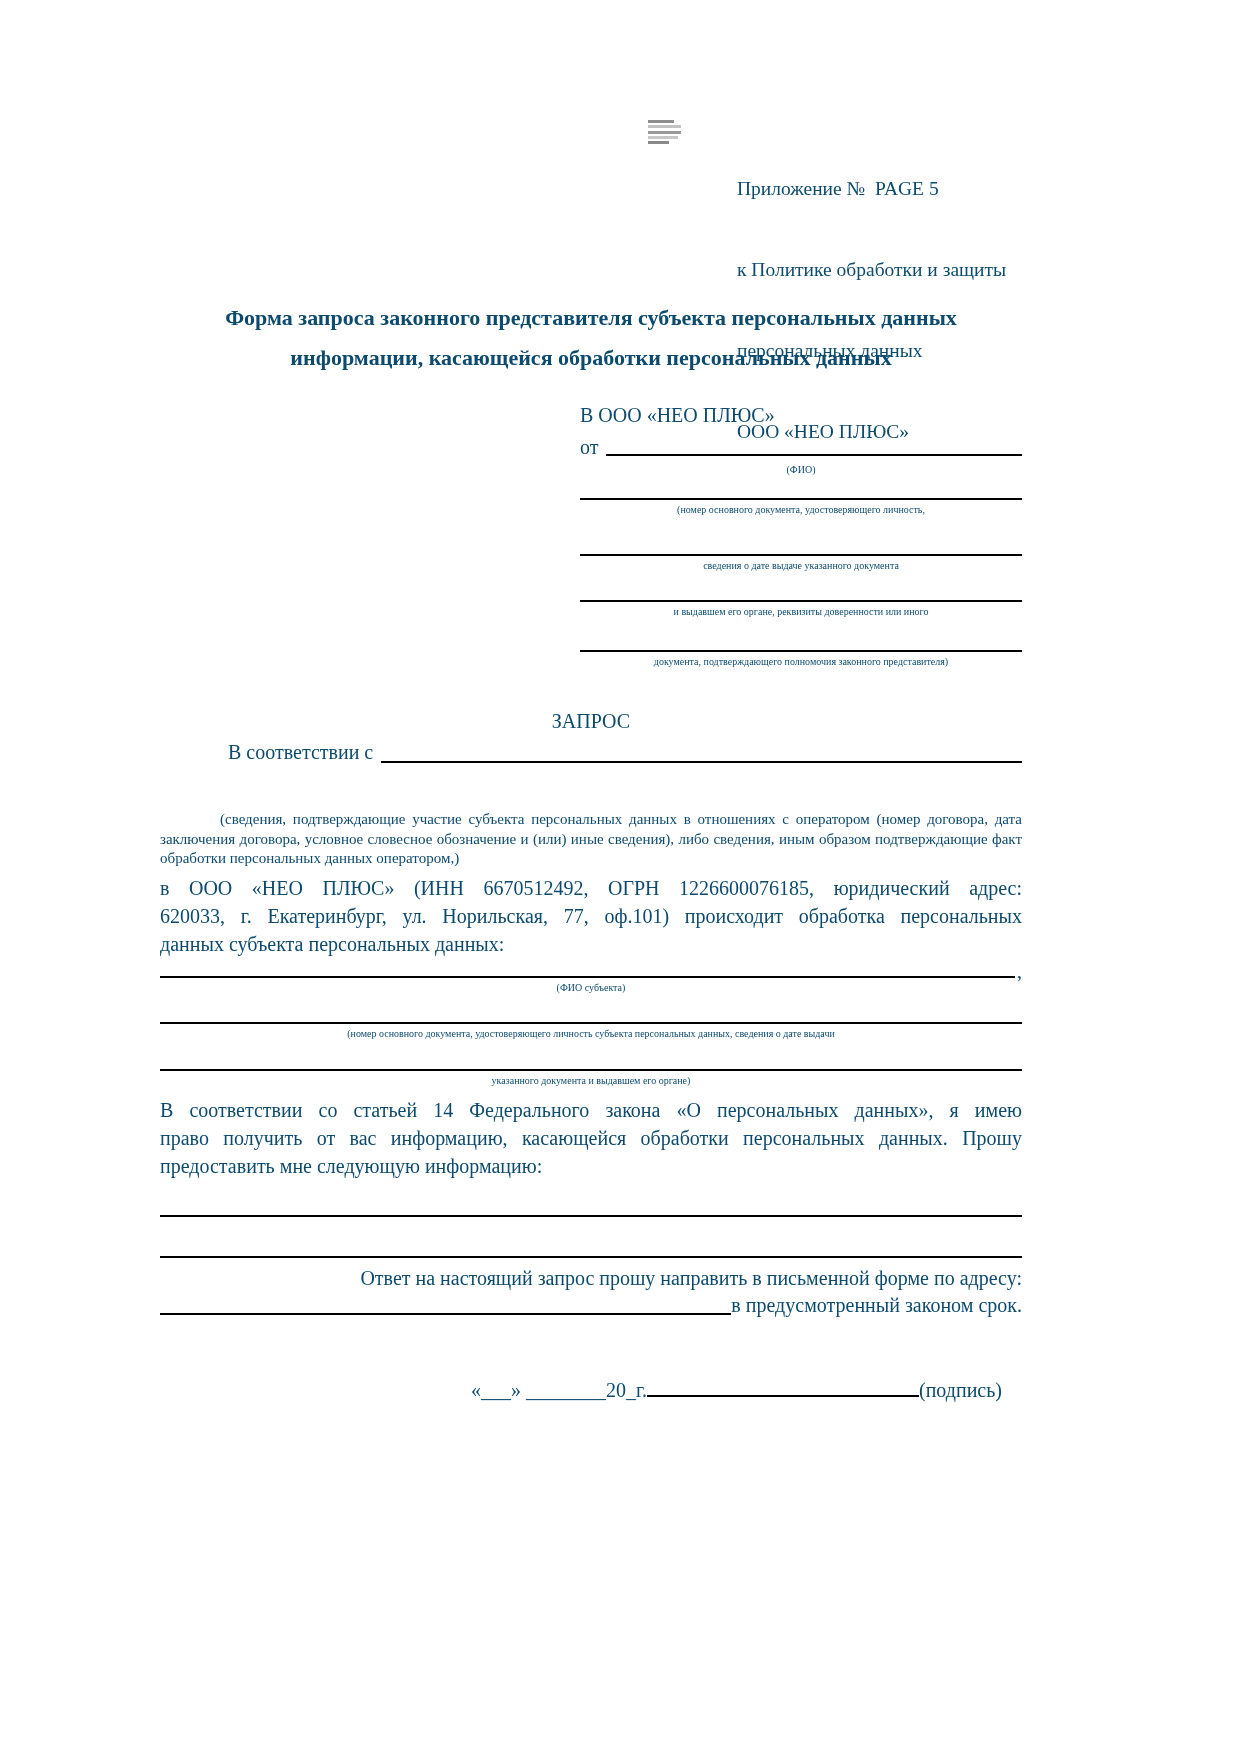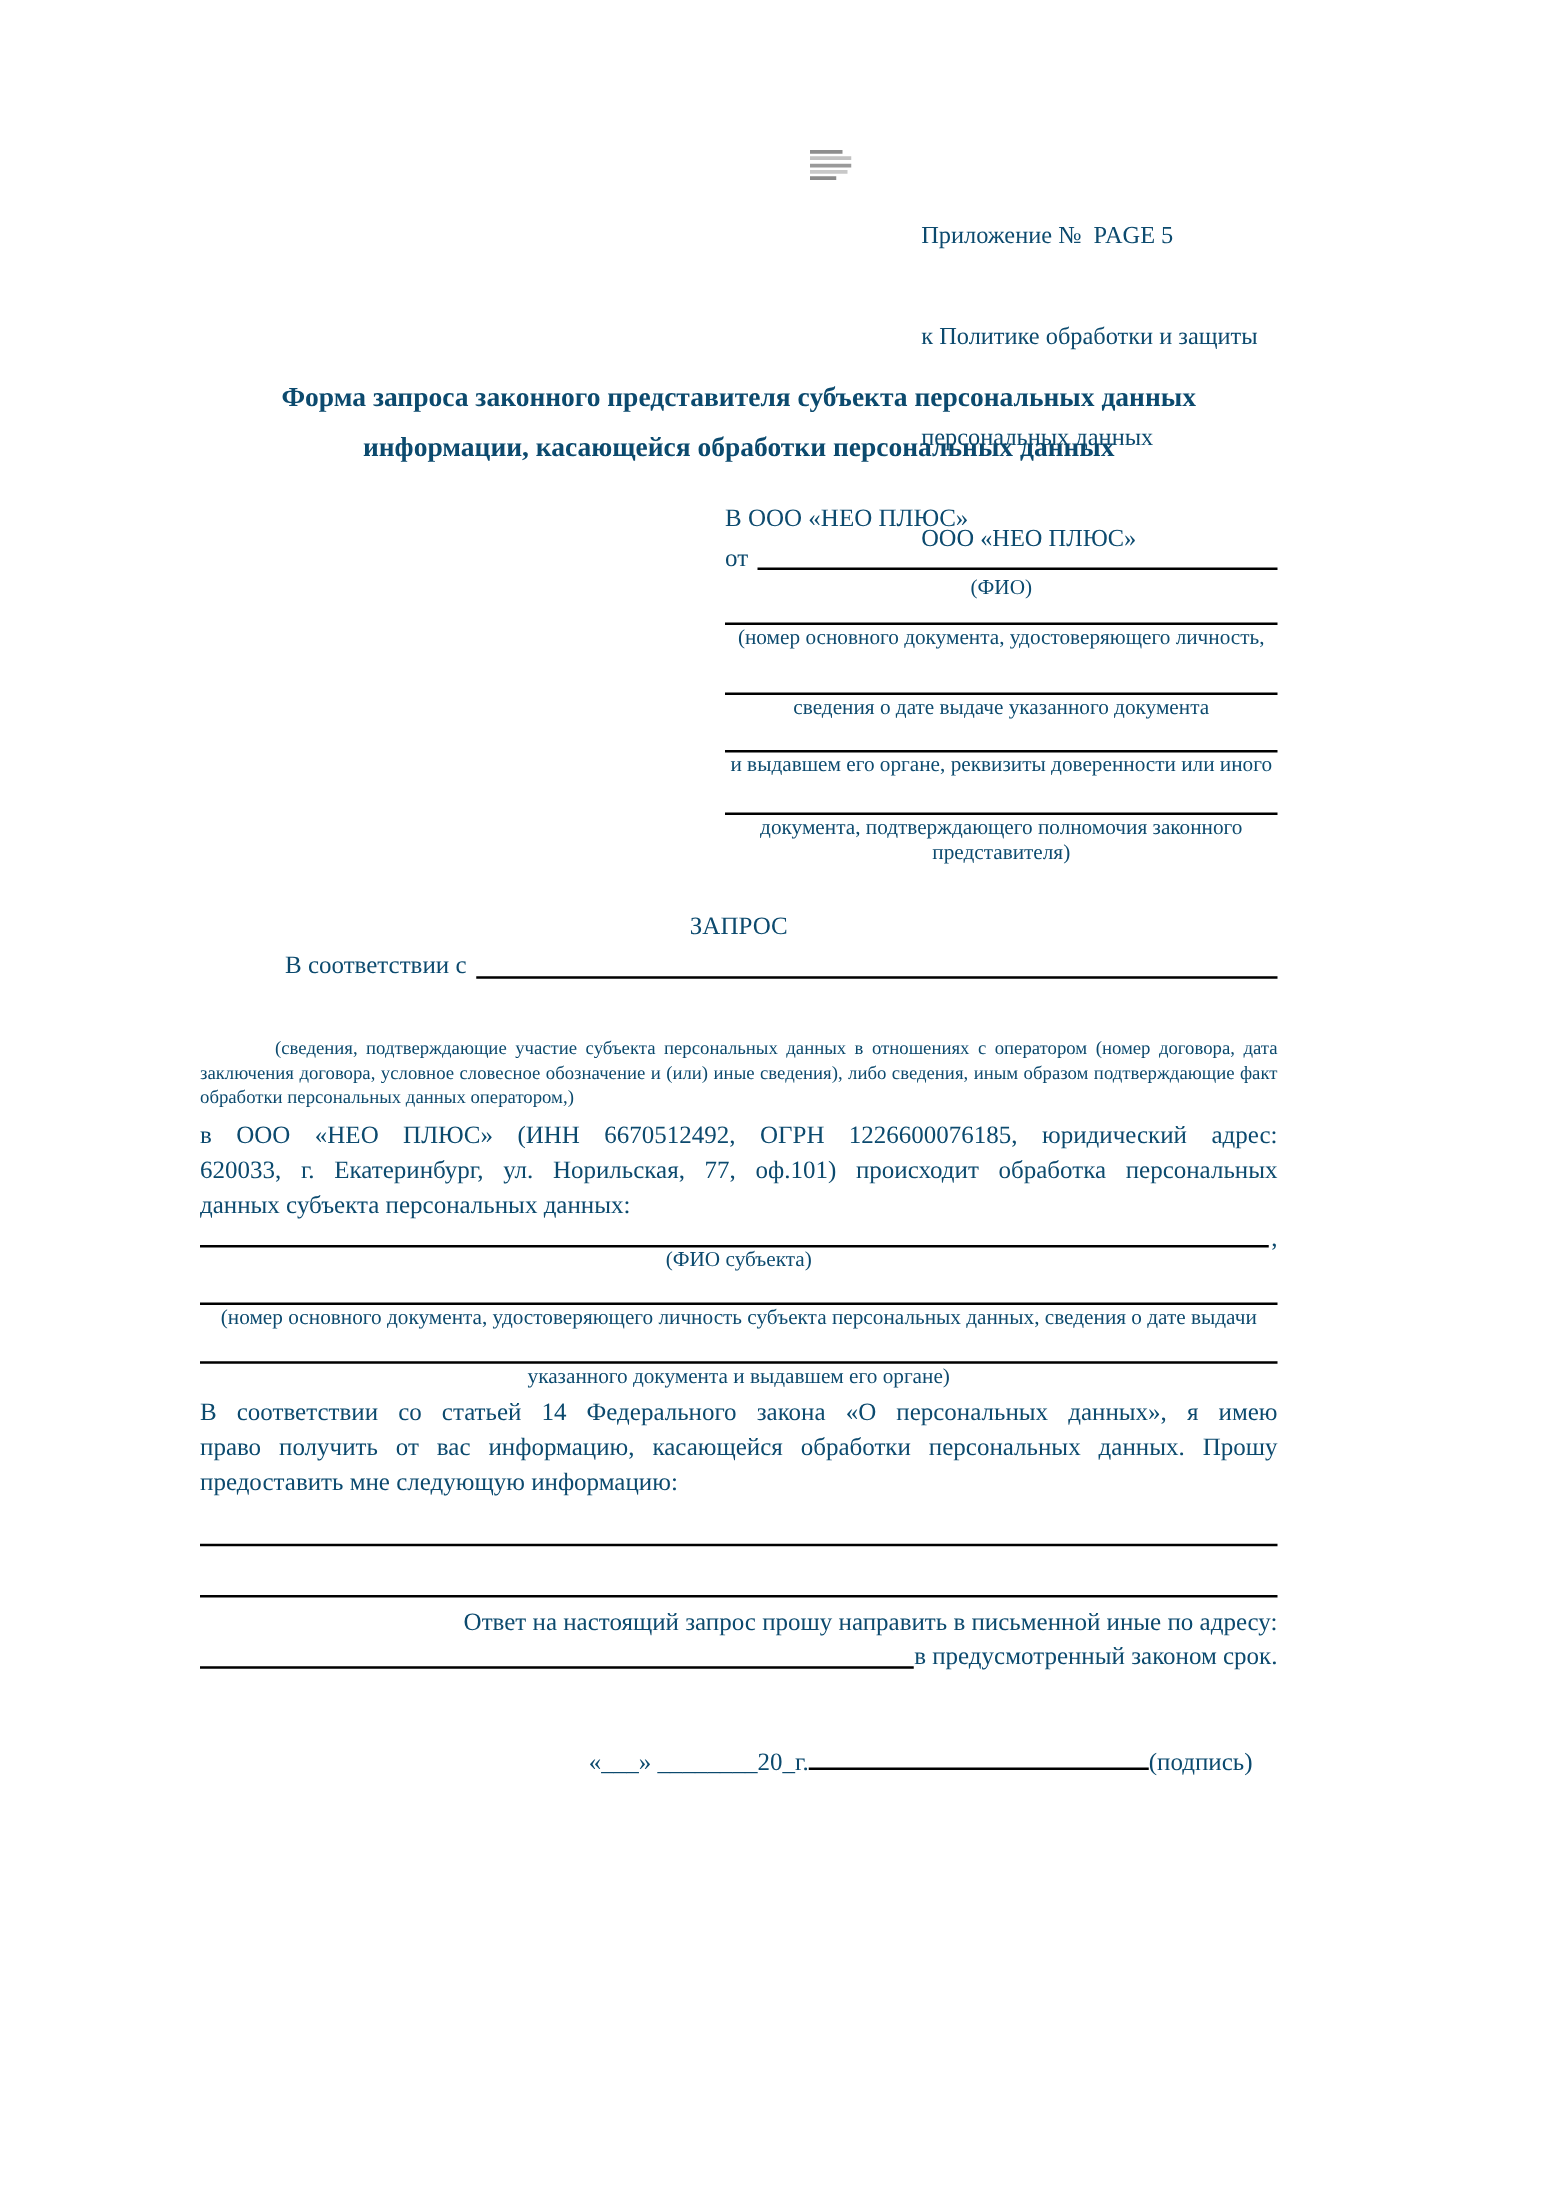--- a/index.html
+++ b/index.html
@@ -25,21 +25,21 @@
 
   .title { margin-top:298px; text-align:center; font-weight:bold;
     font-size:22px; line-height:40px; }
 
   .addressee { margin-left:420px; width:442px; margin-top:24px; line-height:27px; }
   .from-row { display:flex; align-items:flex-end; margin-top:6px; height:25px; }
   .from-label { line-height:25px; }
   .fill-line { flex:1; border-bottom:2px solid #000; }
   .from-row .fill-line { margin-left:8px; margin-bottom:4px; }
 
-  .caption { font-size:17px; line-height:20px; text-align:center; }
+  .caption { font-size:10px; line-height:20px; text-align:center; }
   .blank-line { border-bottom:2px solid #000; }
   .bl1 { height:20px; } .bl2 { height:36px; } .bl3 { height:26px; } .bl4 { height:30px; }
 
   .zapros { margin-top:36px; text-align:center; line-height:27px; }
 
   .intro-row { display:flex; align-items:flex-end; margin-top:5px; height:25px; padding-left:68px; }
   .intro-label { line-height:25px; white-space:nowrap; }
   .intro-row .fill-line { margin-left:8px; margin-bottom:2px; }
 
   .note { margin-top:5px; font-size:15px; line-height:19.5px; }
@@ -144,21 +144,21 @@
 
     <div class="par law-par">
       <div class="jline">В соответствии со статьей 14 Федерального закона «О персональных данных», я имею</div>
       <div class="jline">право получить от вас информацию, касающейся обработки персональных данных. Прошу</div>
       <div class="lline">предоставить мне следующую информацию:</div>
     </div>
 
     <div class="blank-line fl3"></div>
     <div class="blank-line fl4"></div>
 
-    <div class="answer-line">Ответ на настоящий запрос прошу направить в письменной иные по адресу:</div>
+    <div class="answer-line">Ответ на настоящий запрос прошу направить в письменной форме по адресу:</div>
     <div class="answer-tail-row">
       <span class="fill-line"></span>
       <span class="tail-text">в предусмотренный законом срок.</span>
     </div>
 
     <div class="footer-row">
       <span class="date-part">«___» ________20_г.</span>
       <span class="sig-part"><span class="sig-line"></span><span>(подпись)</span></span>
     </div>
 

